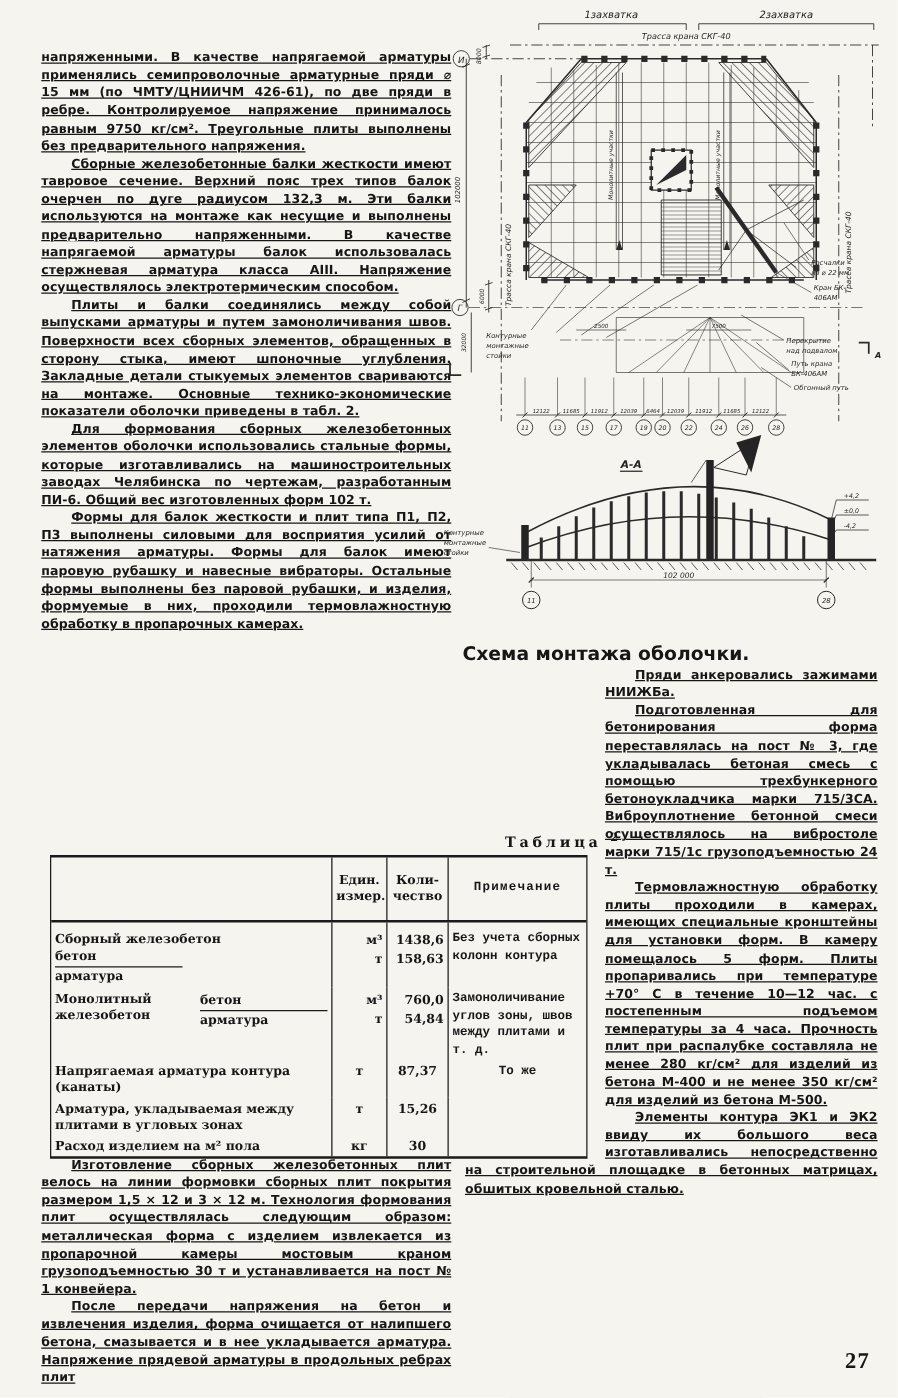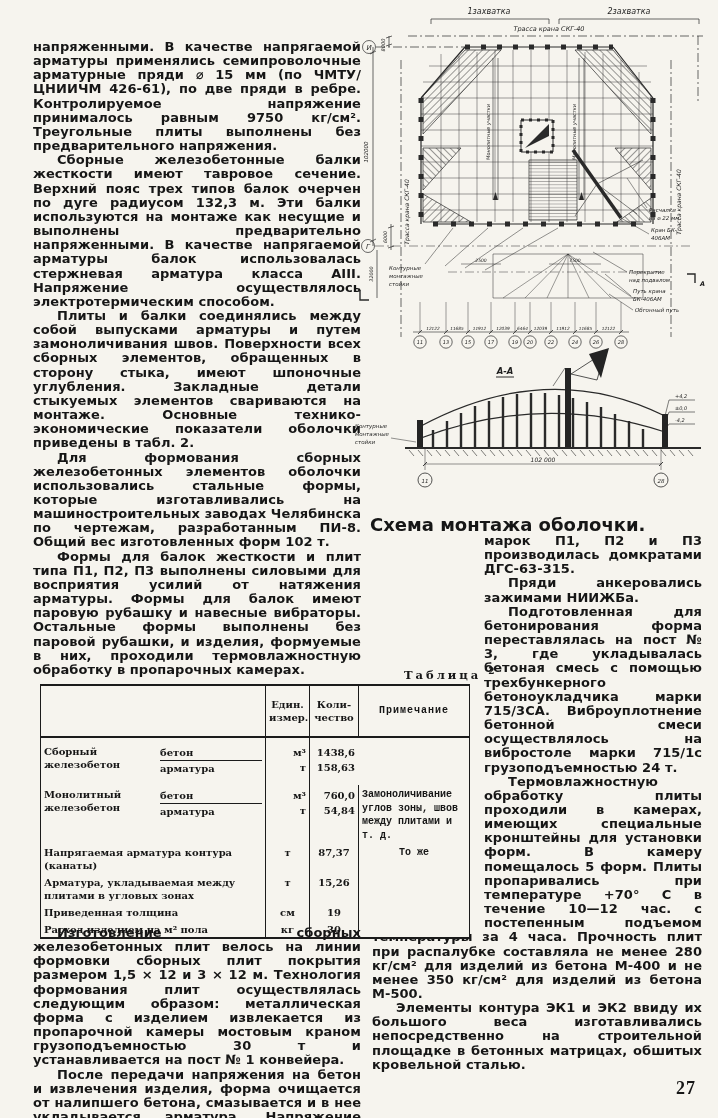--- a/index.html
+++ b/index.html
@@ -3,31 +3,31 @@
 <meta charset="utf-8">
 <style>
   html,body{margin:0;padding:0;}
   #page{
     position:relative; width:718px; height:1118px; overflow:hidden;
     background:#f6f4ee; color:#161616;
     font-family:"DejaVu Sans", sans-serif;
   }
   
   .col p{
-    margin:0; font-size:13px; line-height:14.15px; font-weight:700;
-    text-align:justify; text-indent:24px; letter-spacing:0.05px;
+    margin:0; font-size:10px; line-height:14.15px; font-weight:700;
+    text-align:justify; text-indent:24px; letter-spacing:0.05px;text-decoration:underline;
   }
   .col p.noind{text-indent:0;}
   #left-top{position:absolute; left:33px; top:40px; width:328px;}
   #left-bottom{position:absolute; left:33px; top:926px; width:328px;}
   #right-col{position:absolute; left:372px; top:534px; width:330px;}
   .tbl-spacer{float:left; width:112px; height:284px; margin-top:112px;}
   #caption{
     position:absolute; left:370px; top:514px; width:330px;
-    font-size:18px; font-weight:700;
+    font-size:15px; font-weight:700;
   }
   #tablica-label{
     position:absolute; left:404px; top:666px; width:90px;
     font-family:"DejaVu Serif", serif; font-weight:700; font-size:11.5px;
     letter-spacing:3px; white-space:nowrap;text-align:right;
   }
   #tablica-label sup{font-size:9px; letter-spacing:0;}
   
   #ttable{
     position:absolute; left:40px; top:684px; width:428px;
@@ -36,21 +36,21 @@
     border-left:1px solid #1b1b1b; border-right:1px solid #1b1b1b;
     background:#f6f4ee;
   }
   .hrow,.brow{display:grid; grid-template-columns:224px 44px 49px 1fr;}
   .hrow{border-bottom:2px solid #1b1b1b; min-height:50px;}
   .c{padding:1px 3px; line-height:13px;}
   .c2,.c3,.c4{border-left:1px solid #1b1b1b;}
   .hrow .c{display:flex; flex-direction:column; justify-content:center; text-align:center;}
   .hrow .c4{letter-spacing:1px;}
   .brow .c{padding-top:3px;}
-  .brow.first .c{padding-top:7px;}
+  .brow.first .c{padding-top:7px;flex-direction:column;}
   .namec{display:flex;}
   .namec .nm{flex:1;}
   .frac{width:102px; }
   .frac .f1{display:block; border-bottom:1.2px solid #1b1b1b; line-height:15px;}
   .frac .f2{display:block; line-height:15px;}
   .two span{display:block; text-align:right; line-height:15px;}
   .ctr{text-align:center;}
   .c4{line-height:13.5px;font-family:Liberation Mono, monospace;}
   
   #diagram{position:absolute; left:353px; top:2px; width:365px; height:510px;}
@@ -62,21 +62,21 @@
   line,path,polyline,polygon,rect,circle{vector-effect:non-scaling-stroke;}
 </style>
 </head>
 <body>
 <div id="page">
 
 <div id="left-top" class="col">
   <p class="noind">напряженными. В качестве напрягаемой арматуры применялись семипроволочные арматурные пряди ⌀ 15 мм (по ЧМТУ/ЦНИИЧМ 426-61), по две пряди в ребре. Контролируемое напряжение принималось равным 9750 кг/см². Треугольные плиты выполнены без предварительного напряжения.</p>
   <p>Сборные железобетонные балки жесткости имеют тавровое сечение. Верхний пояс трех типов балок очерчен по дуге радиусом 132,3 м. Эти балки используются на монтаже как несущие и выполнены предварительно напряженными. В качестве напрягаемой арматуры балок использовалась стержневая арматура класса AIII. Напряжение осуществлялось электротермическим способом.</p>
   <p>Плиты и балки соединялись между собой выпусками арматуры и путем замоноличивания швов. Поверхности всех сборных элементов, обращенных в сторону стыка, имеют шпоночные углубления. Закладные детали стыкуемых элементов свариваются на монтаже. Основные технико-экономические показатели оболочки приведены в табл. 2.</p>
-  <p>Для формования сборных железобетонных элементов оболочки использовались стальные формы, которые изготавливались на машиностроительных заводах Челябинска по чертежам, разработанным ПИ-8. Общий вес изготовленных форм 102 т.</p>
+  <p>Для формования сборных железобетонных элементов оболочки использовались стальные формы, которые изготавливались на машиностроительных заводах Челябинска по чертежам, разработанным ПИ-6. Общий вес изготовленных форм 102 т.</p>
   <p>Формы для балок жесткости и плит типа П1, П2, П3 выполнены силовыми для восприятия усилий от натяжения арматуры. Формы для балок имеют паровую рубашку и навесные вибраторы. Остальные формы выполнены без паровой рубашки, и изделия, формуемые в них, проходили термовлажностную обработку в пропарочных камерах.</p>
 </div>
 
 <svg id="diagram" viewBox="0 0 365 510">
   <defs>
     <pattern id="hA" width="5" height="5" patternUnits="userSpaceOnUse" patternTransform="rotate(45)">
       <line x1="0" y1="0" x2="0" y2="5" stroke="#3a3a3a" stroke-width="1"></line>
     </pattern>
     <pattern id="hB" width="5" height="5" patternUnits="userSpaceOnUse" patternTransform="rotate(-45)">
       <line x1="0" y1="0" x2="0" y2="5" stroke="#3a3a3a" stroke-width="1"></line>
@@ -255,21 +255,20 @@
     <text x="72" y="480.5" font-size="5.5" font-style="italic" text-anchor="middle" stroke="none">11</text>
     <circle cx="308" cy="478" r="7"></circle>
     <text x="308" y="480.5" font-size="5.5" font-style="italic" text-anchor="middle" stroke="none">28</text>
   </g>
 </svg>
 
 <div id="caption">Схема монтажа оболочки.</div>
 
 <div id="right-col" class="col">
   <div class="tbl-spacer"></div>
-  <p class="noind">марок П1, П2 и П3 производилась домкратами ДГС-63-315.</p>
   <p>Пряди анкеровались зажимами НИИЖБа.</p>
   <p>Подготовленная для бетонирования форма переставлялась на пост № 3, где укладывалась бетоная смесь с помощью трехбункерного бетоноукладчика марки 715/3СА. Виброуплотнение бетонной смеси осуществлялось на вибростоле марки 715/1с грузоподъемностью 24 т.</p>
   <p>Термовлажностную обработку плиты проходили в камерах, имеющих специальные кронштейны для установки форм. В камеру помещалось 5 форм. Плиты пропаривались при температуре +70° С в течение 10—12 час. с постепенным подъемом температуры за 4 часа. Прочность плит при распалубке составляла не менее 280 кг/см² для изделий из бетона М-400 и не менее 350 кг/см² для изделий из бетона М-500.</p>
   <p>Элементы контура ЭК1 и ЭК2 ввиду их большого веса изготавливались непосредственно на строительной площадке в бетонных матрицах, обшитых кровельной сталью.</p>
 
 </div>
 
 <div id="tablica-label"><span>Таблица</span> <sup>2</sup></div>
 
 <div id="ttable">
@@ -296,20 +295,21 @@
           </span>
         </div>
     <div class="c c2 two">
           <span>м³</span>
           <span>т</span>
         </div>
     <div class="c c3 two">
           <span>1438,6</span>
           <span>158,63</span>
         </div>
+    <div class="c c4">Без учета сборных колонн контура</div>
   </div>
   <div class="brow" style="min-height:58px">
     <div class="c c1 namec">
           <span class="nm">Монолитный железобетон</span>
           <span class="frac">
             <span class="f1">бетон</span>
             <span class="f2">арматура</span>
           </span>
         </div>
     <div class="c c2 two">
@@ -327,26 +327,20 @@
     <div class="c c2 ctr">т</div>
     <div class="c c3 ctr">87,37</div>
     <div class="c c4 ctr">То же</div>
   </div>
   <div class="brow" style="min-height:29px">
     <div class="c c1">Арматура, укладываемая между плитами в угловых зонах</div>
     <div class="c c2 ctr">т</div>
     <div class="c c3 ctr">15,26</div>
     <div class="c c4 ctr"></div>
   </div>
-  <div class="brow" style="min-height:14px">
-    <div class="c c1">Приведенная толщина</div>
-    <div class="c c2 ctr">см</div>
-    <div class="c c3 ctr">19</div>
-    <div class="c c4 ctr"></div>
-  </div>
   <div class="brow" style="min-height:17px">
     <div class="c c1">Расход изделием на м² пола</div>
     <div class="c c2 ctr">кг</div>
     <div class="c c3 ctr">30</div>
     <div class="c c4 ctr"></div>
   </div>
 </div>
 
 <div id="left-bottom" class="col">
   <p>Изготовление сборных железобетонных плит велось на линии формовки сборных плит покрытия размером 1,5 × 12 и 3 × 12 м. Технология формования плит осуществлялась следующим образом: металлическая форма с изделием извлекается из пропарочной камеры мостовым краном грузоподъемностью 30 т и устанавливается на пост № 1 конвейера.</p>

